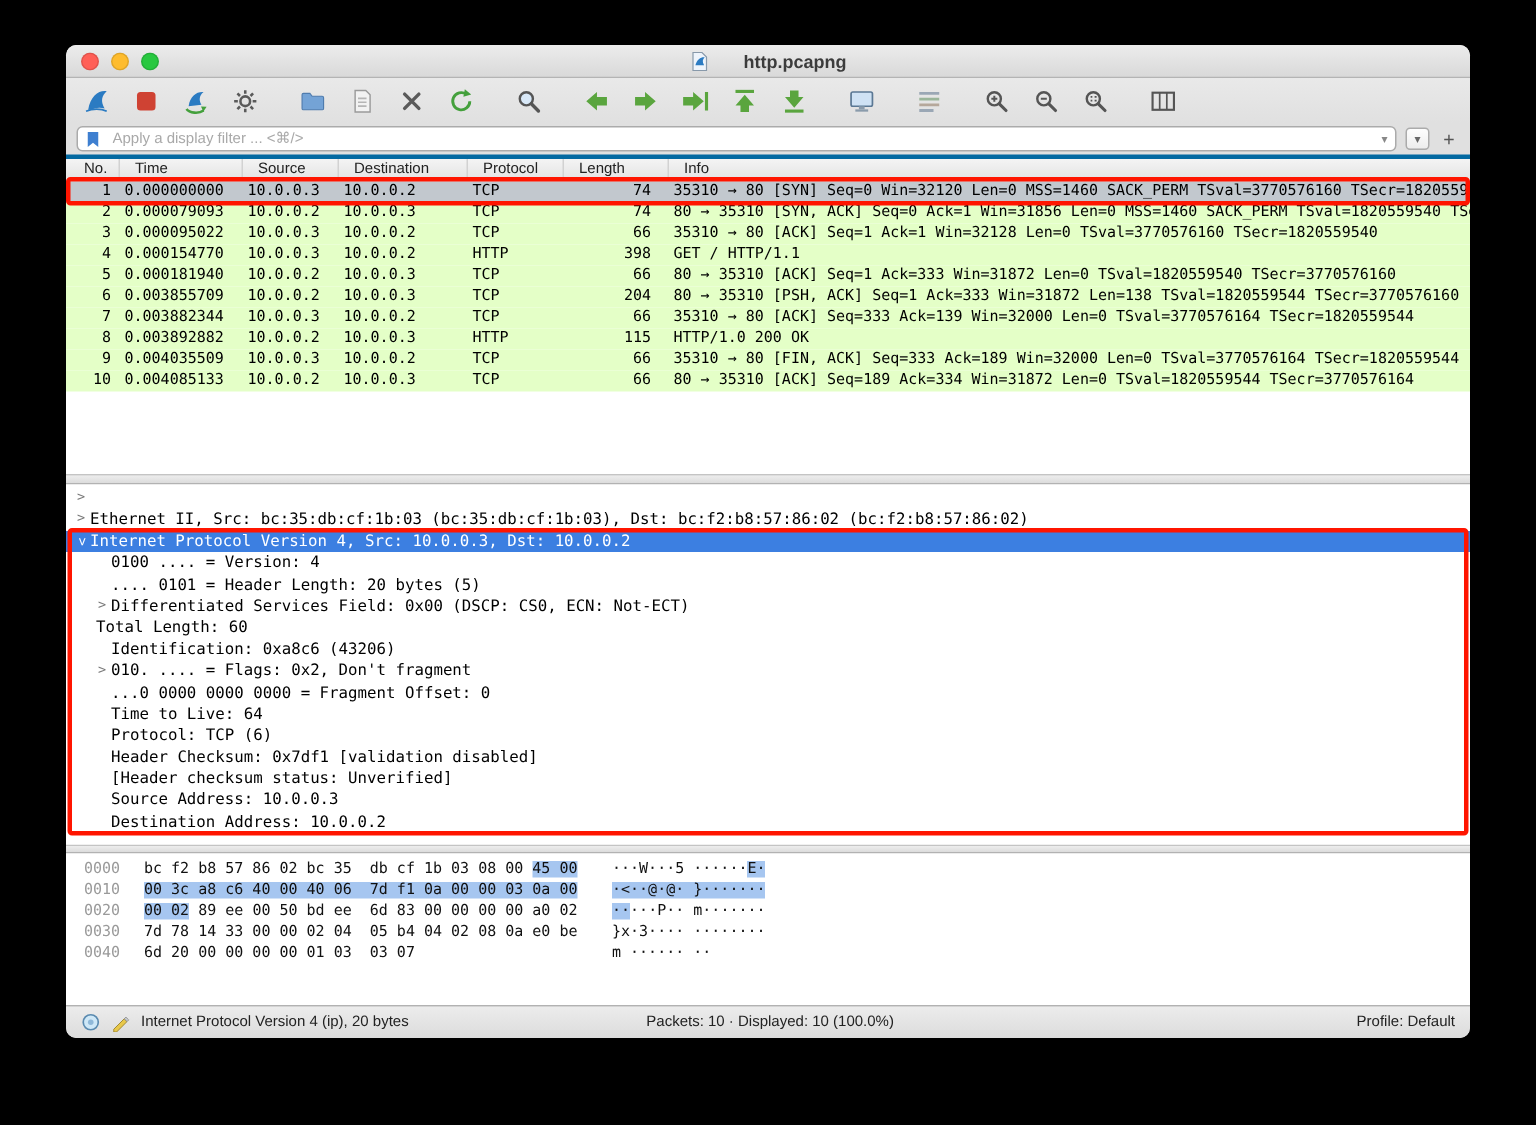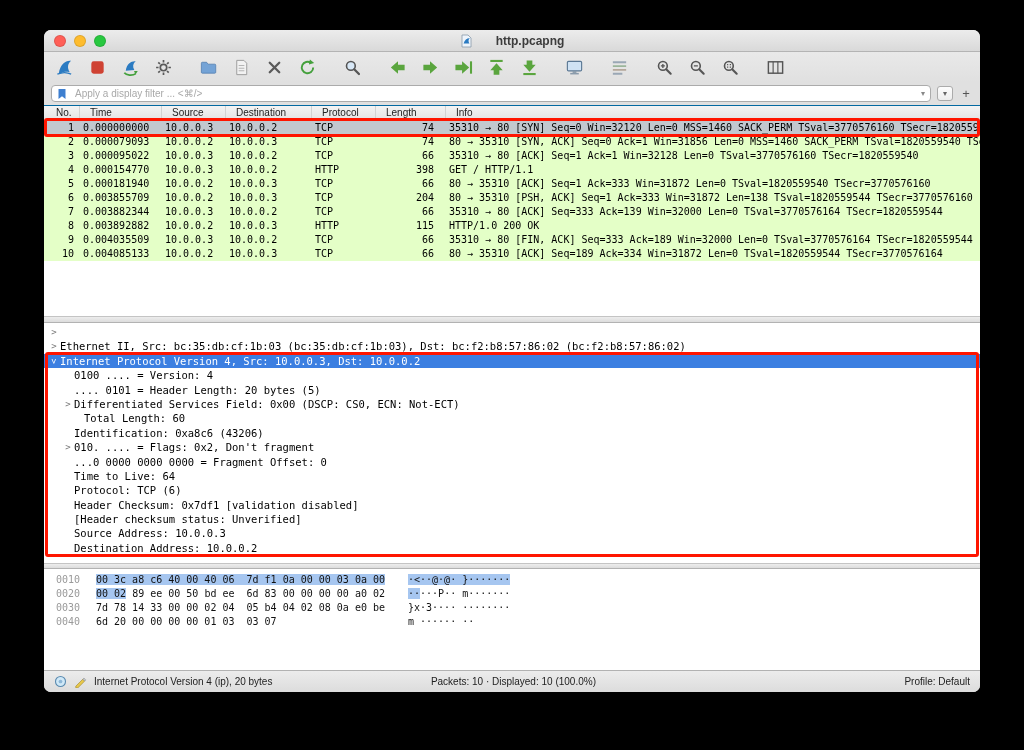--- a/index.html
+++ b/index.html
@@ -14,21 +14,21 @@
   .light{width:12px;height:12px;border-radius:50%;border:1px solid rgba(0,0,0,.12);}
   .l-red{background:#ff5f57}.l-yellow{background:#febc2e}.l-green{background:#28c840}
   .wtitle{font-size:12px;font-weight:600;color:#3c3c3c;display:flex;align-items:center;gap:23px;}
   
   .toolbar{flex:0 0 30px;background:linear-gradient(#e9e9e9,#e0e0e0);display:flex;align-items:center;
     padding:0 8px;gap:9px;}
   .tb-btn{width:24px;height:24px;display:flex;align-items:center;justify-content:center;border-radius:4px;}
   .tb-btn.gap{margin-right:12px;}
   .tb-icon{display:flex;}
   
-  .filterbar{flex:0 0 24px;background:#e0e0e0;display:flex;align-items:center;padding:0 7px;gap:6px;border-bottom:1px solid #0369a1;}
+  .filterbar{flex:0 0 24px;background:#e0e0e0;display:flex;align-items:center;padding:0 7px;gap:6px;border-bottom:3px solid #0369a1;}
   .filter-field{flex:1;height:17px;background:#fff;border:1px solid #ababab;border-radius:4px;
     display:flex;align-items:center;padding:0 5px;gap:5px;}
   .filter-input{flex:1;border:none;outline:none;background:transparent;font-size:10px;color:#333;
     font-family:"Liberation Sans",sans-serif;}
   .filter-input::placeholder{color:#a9a9a9;}
   .small-chev{font-size:8px;color:#888;}
   .fdrop{width:16px;height:15px;background:linear-gradient(#fdfdfd,#ededed);border:1px solid #ababab;border-radius:3px;
     font-size:8px;color:#666;display:flex;align-items:center;justify-content:center;}
   .plus-btn{font-size:13px;color:#555;width:14px;text-align:center;}
   
@@ -387,37 +387,38 @@
   <div class="splitter"></div>
 
   <div class="details-pane">
     <div>
         <div class="dline" style="padding-left: 4px;"><span class="chev">&gt;</span></div>
         <div class="dline" style="padding-left: 4px;"><span class="chev">&gt;</span><span class="dtxt">Ethernet II, Src: bc:35:db:cf:1b:03 (bc:35:db:cf:1b:03), Dst: bc:f2:b8:57:86:02 (bc:f2:b8:57:86:02)</span></div>
         <div class="dline selected" style="padding-left: 4px;"><span class="chev exp">&gt;</span><span class="dtxt">Internet Protocol Version 4, Src: 10.0.0.3, Dst: 10.0.0.2</span></div>
         <div class="dline" style="padding-left: 18px;"><span class="chev"></span><span class="dtxt">0100 .... = Version: 4</span></div>
         <div class="dline" style="padding-left: 18px;"><span class="chev"></span><span class="dtxt">.... 0101 = Header Length: 20 bytes (5)</span></div>
         <div class="dline" style="padding-left: 18px;"><span class="chev">&gt;</span><span class="dtxt">Differentiated Services Field: 0x00 (DSCP: CS0, ECN: Not-ECT)</span></div>
-        <div class="dline" style="padding-left: 28px;"><span class="chev"></span><span class="dtxt">Total Length: 60</span></div>
+        <div class="dline" style="padding-left: 8px;"><span class="chev"></span><span class="dtxt">Total Length: 60</span></div>
         <div class="dline" style="padding-left: 18px;"><span class="chev"></span><span class="dtxt">Identification: 0xa8c6 (43206)</span></div>
         <div class="dline" style="padding-left: 18px;"><span class="chev">&gt;</span><span class="dtxt">010. .... = Flags: 0x2, Don't fragment</span></div>
         <div class="dline" style="padding-left: 18px;"><span class="chev"></span><span class="dtxt">...0 0000 0000 0000 = Fragment Offset: 0</span></div>
         <div class="dline" style="padding-left: 18px;"><span class="chev"></span><span class="dtxt">Time to Live: 64</span></div>
         <div class="dline" style="padding-left: 18px;"><span class="chev"></span><span class="dtxt">Protocol: TCP (6)</span></div>
         <div class="dline" style="padding-left: 18px;"><span class="chev"></span><span class="dtxt">Header Checksum: 0x7df1 [validation disabled]</span></div>
         <div class="dline" style="padding-left: 18px;"><span class="chev"></span><span class="dtxt">[Header checksum status: Unverified]</span></div>
         <div class="dline" style="padding-left: 18px;"><span class="chev"></span><span class="dtxt">Source Address: 10.0.0.3</span></div>
         <div class="dline" style="padding-left: 18px;"><span class="chev"></span><span class="dtxt">Destination Address: 10.0.0.2</span></div>
       </div>
     <div class="ann ann-details"></div>
   </div>
 
   <div class="splitter2"></div>
 
   <div class="hex-pane">
+      <div class="hrow"><span class="hoff">0000</span><span class="hhex"><span>bc f2 b8 57 86 02 bc 35  db cf 1b 03 08 00 </span><span class="hsel">45 00</span></span><span class="hascii"><span>···W···5 ······</span><span class="hsel">E·</span></span></div>
       <div class="hrow"><span class="hoff">0010</span><span class="hhex"><span class="hsel">00 3c a8 c6 40 00 40 06  7d f1 0a 00 00 03 0a 00</span></span><span class="hascii"><span class="hsel">·&lt;··@·@· }·······</span></span></div>
       <div class="hrow"><span class="hoff">0020</span><span class="hhex"><span class="hsel">00 02</span><span> 89 ee 00 50 bd ee  6d 83 00 00 00 00 a0 02</span></span><span class="hascii"><span class="hsel">··</span><span>···P·· m·······</span></span></div>
       <div class="hrow"><span class="hoff">0030</span><span class="hhex"><span>7d 78 14 33 00 00 02 04  05 b4 04 02 08 0a e0 be</span></span><span class="hascii"><span>}x·3···· ········</span></span></div>
       <div class="hrow"><span class="hoff">0040</span><span class="hhex"><span>6d 20 00 00 00 00 01 03  03 07</span></span><span class="hascii"><span>m ······ ··</span></span></div>
     </div>
 
   <div class="bottom-spacer"></div>
 
   <div class="statusbar">
     <span style="display:flex;">

